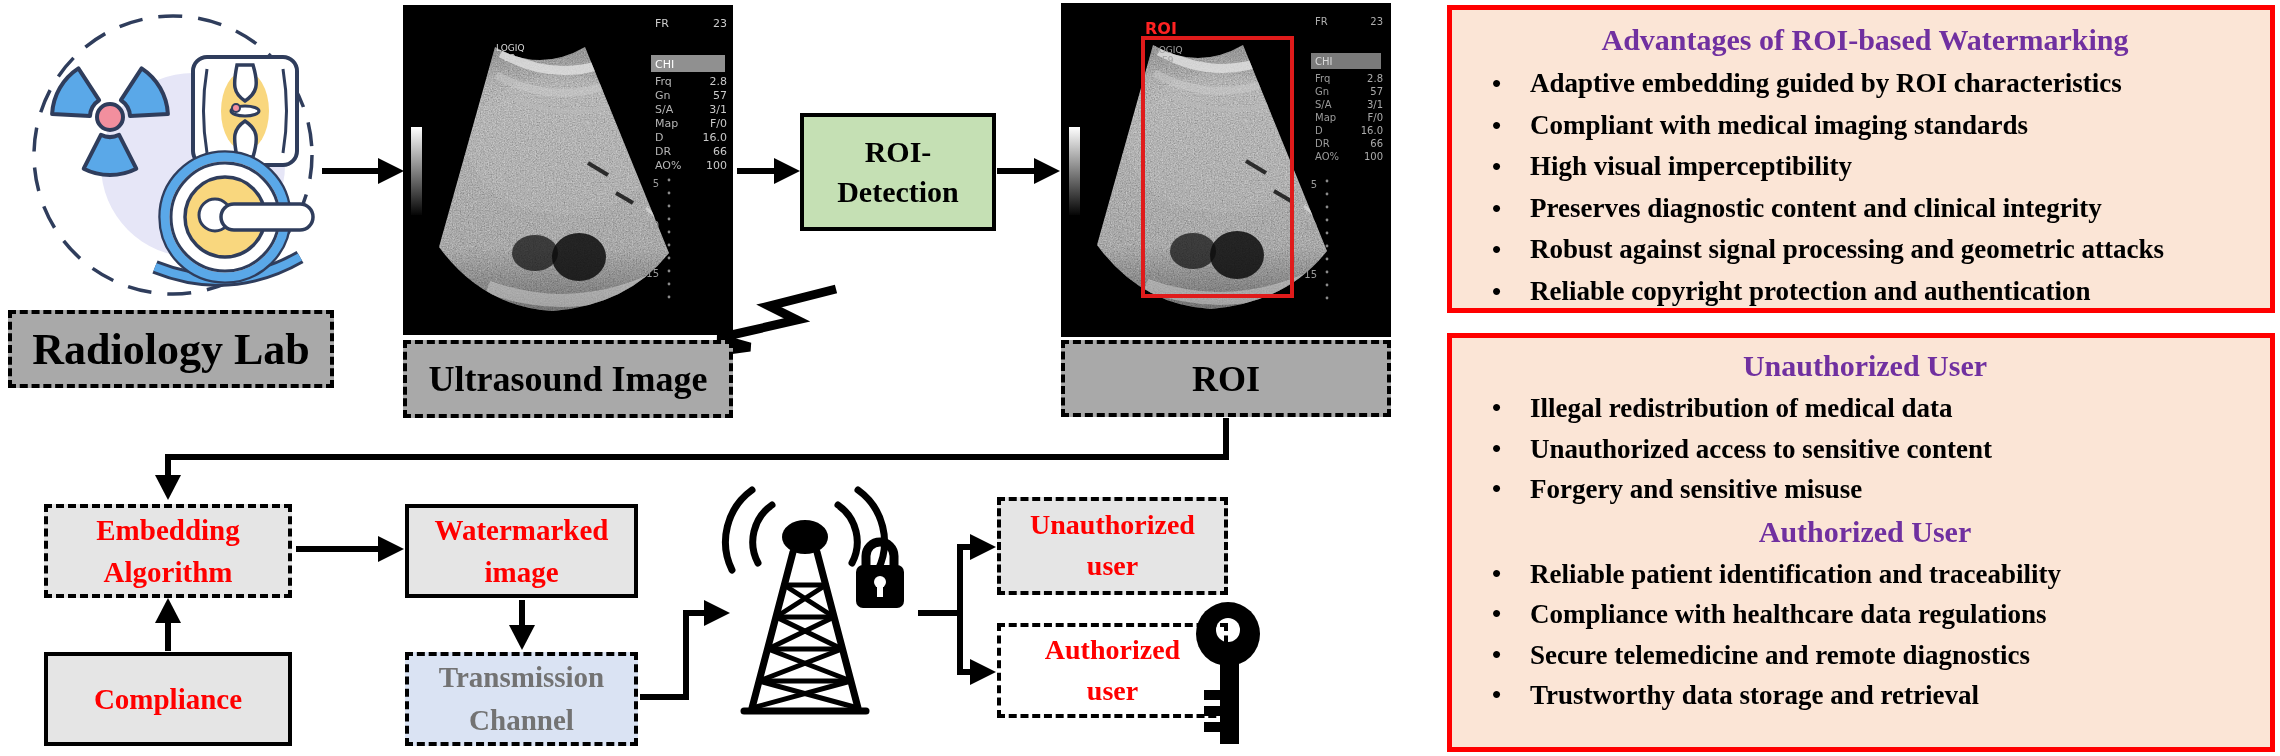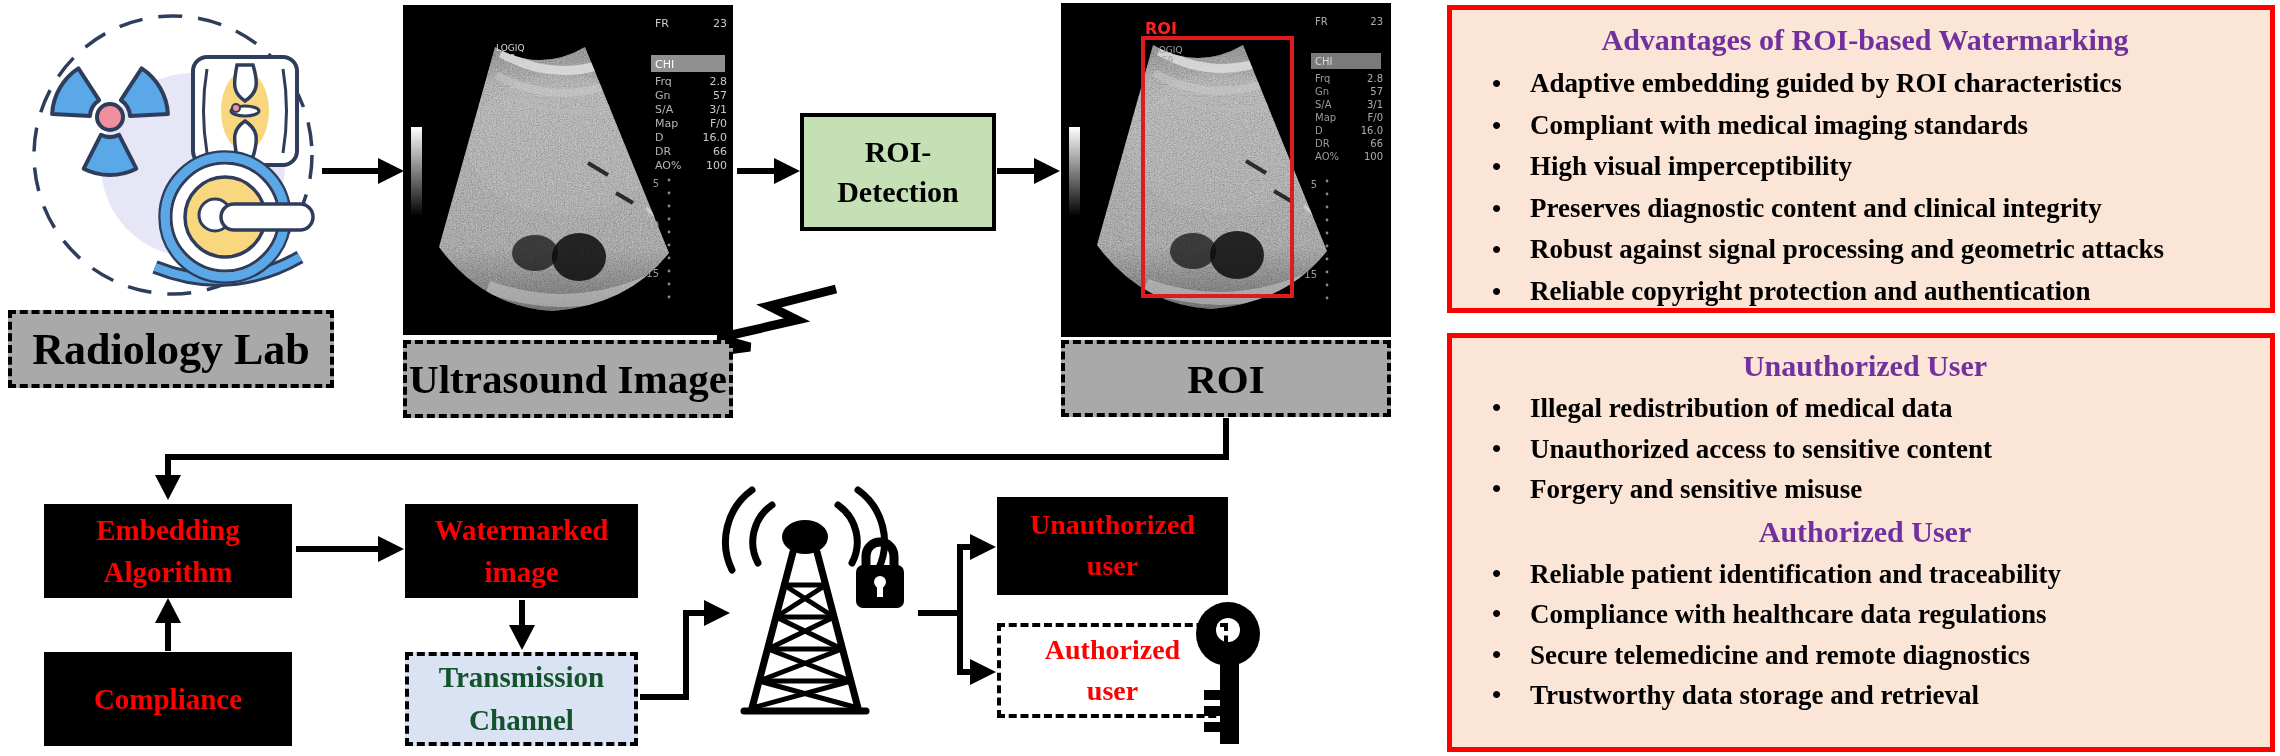--- a/index.html
+++ b/index.html
@@ -1,30 +1,30 @@
 <!DOCTYPE html>
 <html><head>
 <meta charset="utf-8">
 <style>
   html,body{margin:0;padding:0;background:#ffffff;}
   #canvas{position:relative;width:2280px;height:756px;background:#ffffff;overflow:hidden;
           font-family:"Liberation Serif", serif;}
   .abs{position:absolute;}
   
   .graybox{background:#a9a9a9;border:4px dashed #000;display:flex;align-items:center;justify-content:center;
-           font-weight:bold;font-size:41px;color:#000;box-sizing:border-box;z-index:3;}
+           font-weight:bold;font-size:36px;color:#000;box-sizing:border-box;z-index:3;}
   .rtxt{color:#ff0000;font-weight:bold;font-size:29px;line-height:1.45;text-align:center;}
-  .node{display:flex;flex-direction:column;align-items:center;justify-content:center;background:#000000;
+  .node{display:flex;flex-direction:column;align-items:center;justify-content:center;background:#e5e5e5;
         box-sizing:border-box;z-index:3;}
   .dashedb{border:4px dashed #000;}
   .solidb{border:4px solid #000;}
   .greenbox{background:#c5e0b4;border:4px solid #000;display:flex;flex-direction:column;align-items:center;
             justify-content:center;font-weight:bold;font-size:30px;color:#000;line-height:1.35;box-sizing:border-box;z-index:3;}
   .transbox{background:#dae3f3;}
-  .transbox .ctxt{color:#14532d;font-weight:bold;font-size:29px;line-height:1.5;text-align:center;}
+  .transbox .ctxt{color:#737373;font-weight:bold;font-size:29px;line-height:1.5;text-align:center;}
   
   .panel{background:#fbe5d6;border:5px solid #ff0000;box-sizing:border-box;z-index:3;padding:6px 10px 2px 18px;}
   .ptitle{color:#7030a0;font-weight:bold;font-size:30px;text-align:center;}
   .panel ul{list-style:none;margin:0;padding:0 0 0 14px;}
   .panel li{position:relative;font-weight:bold;font-size:27px;color:#000;padding-left:46px;white-space:nowrap;}
   .panel li::before{content:"\2022";position:absolute;left:8px;font-size:26px;}
   #advantages-panel .ptitle{height:47px;display:flex;align-items:center;justify-content:center;}
   #advantages-panel li{line-height:41.5px;}
   #users-panel .ptitle{height:44px;display:flex;align-items:center;justify-content:center;}
   #users-panel li{line-height:40.5px;}

